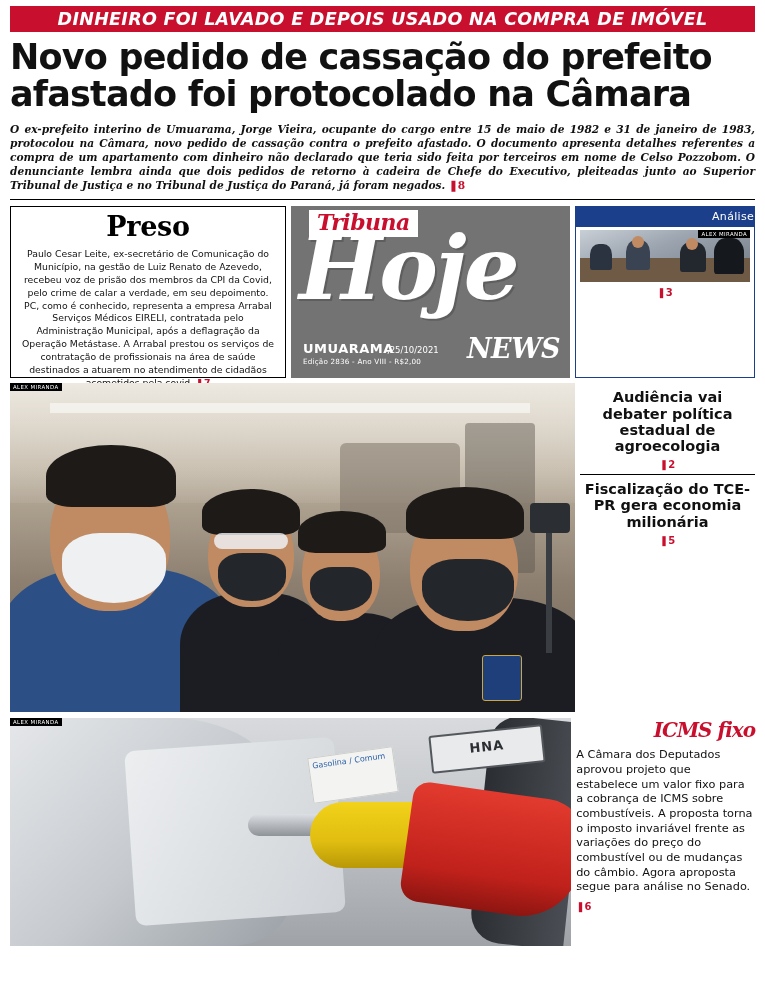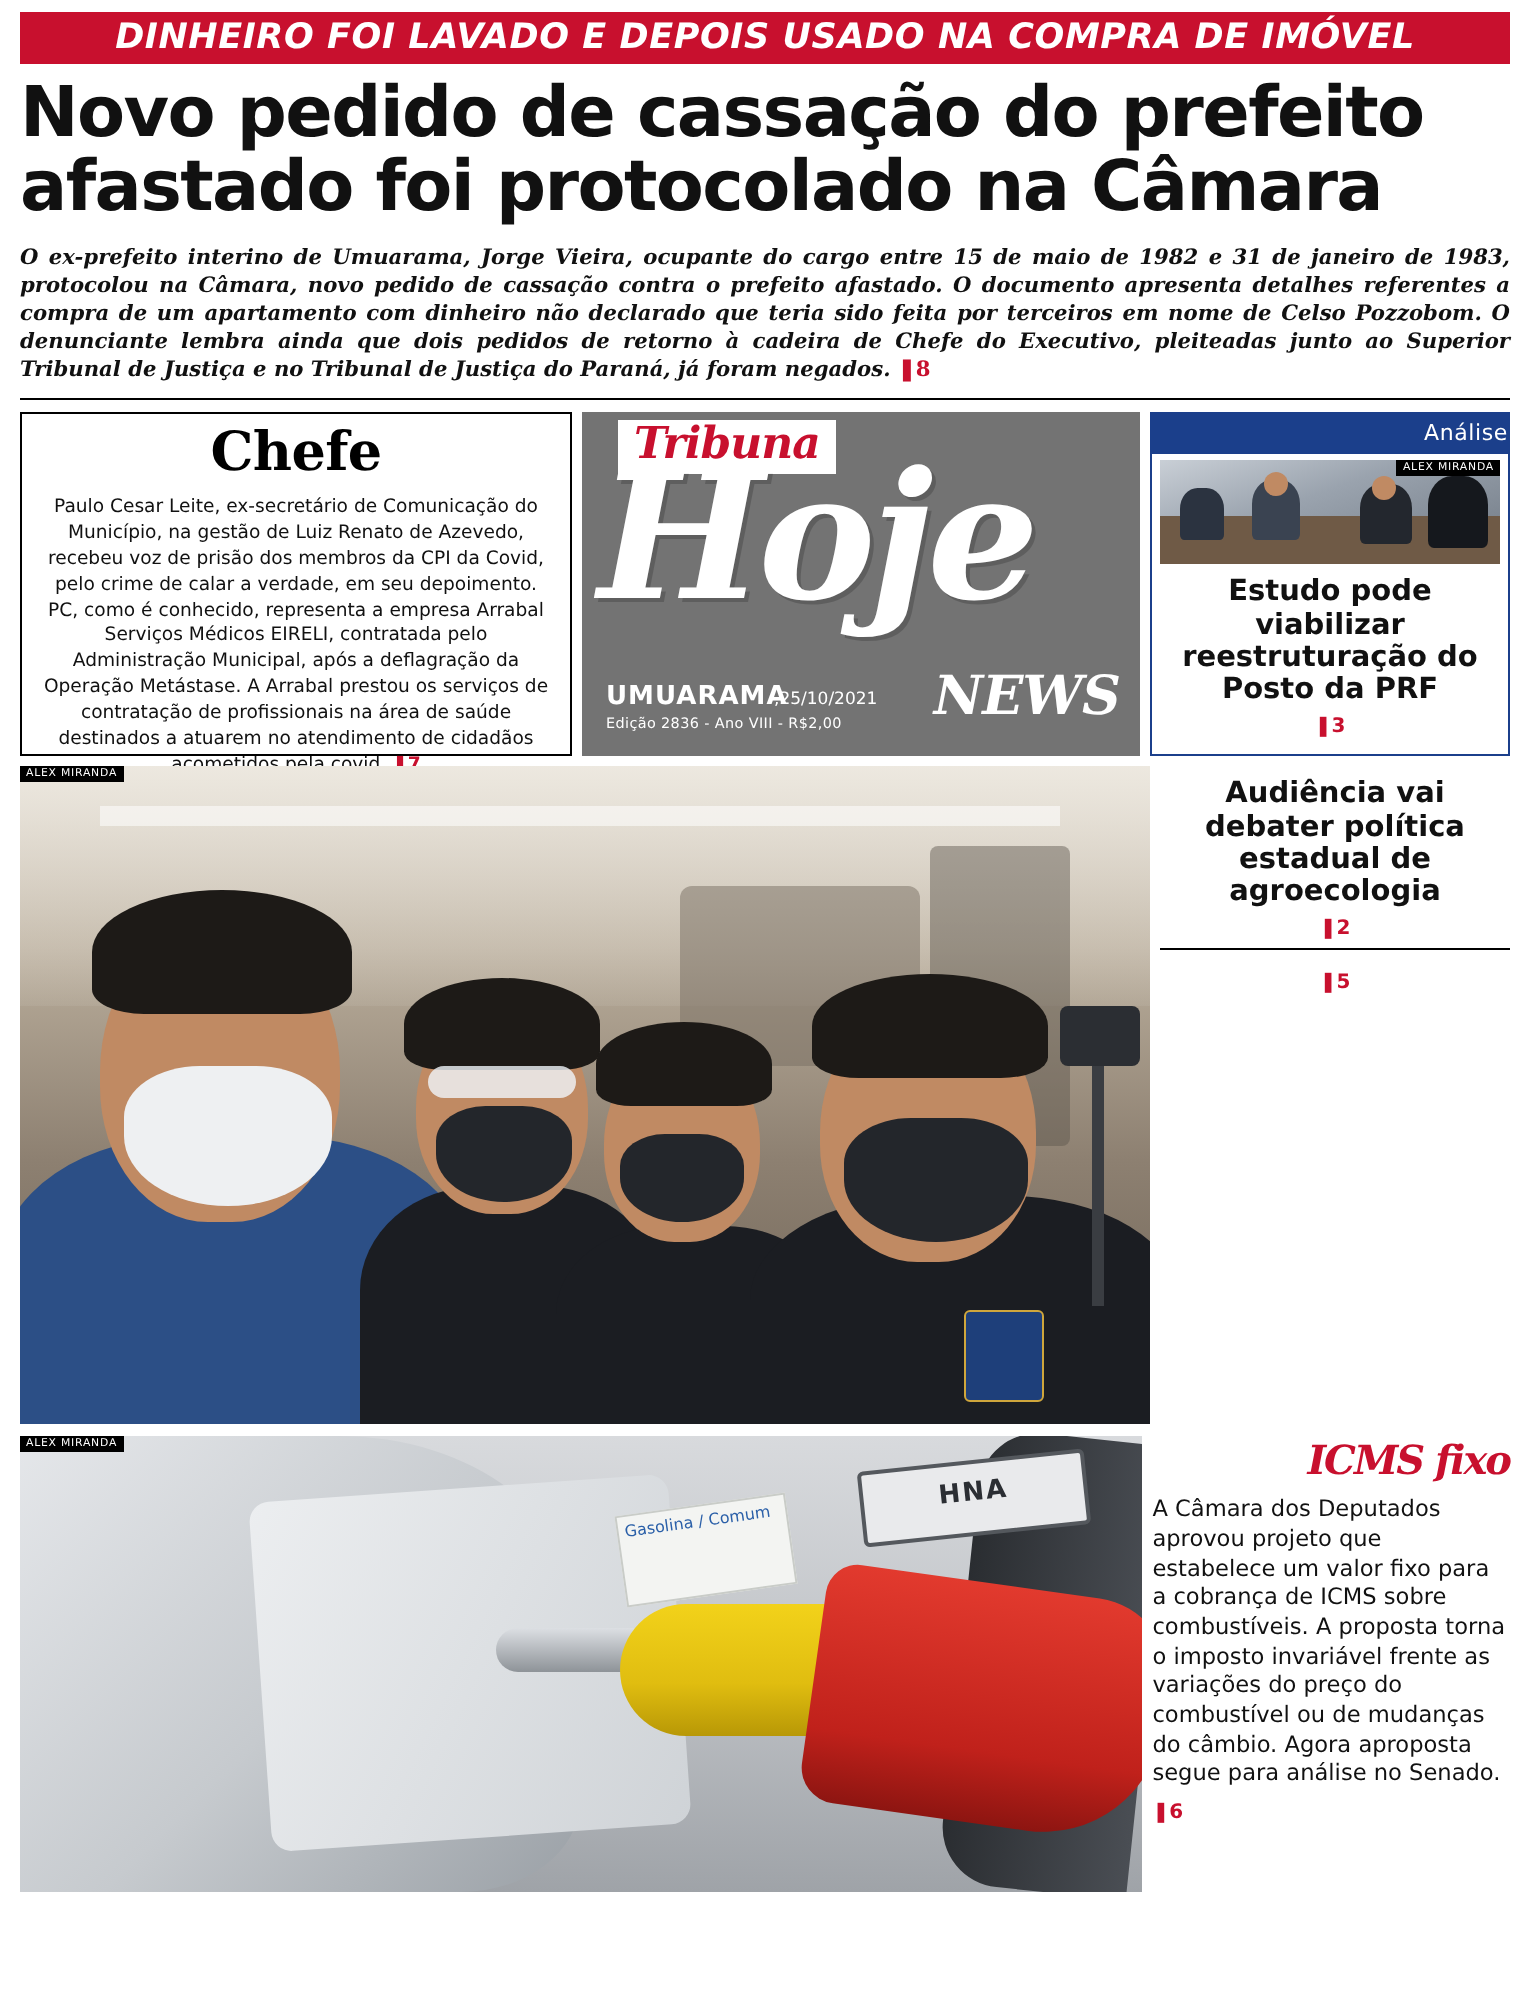--- a/index.html
+++ b/index.html
@@ -401,21 +401,21 @@
   <div class="standfirst">
     <span>O ex-prefeito interino de Umuarama, Jorge Vieira, ocupante do cargo entre 15 de maio de 1982 e 31 de janeiro de 1983, protocolou na Câmara, novo pedido de cassação contra o prefeito afastado. O documento apresenta detalhes referentes a compra de um apartamento com dinheiro não declarado que teria sido feita por terceiros em nome de Celso Pozzobom. O denunciante lembra ainda que dois pedidos de retorno à cadeira de Chefe do Executivo, pleiteadas junto ao Superior Tribunal de Justiça e no Tribunal de Justiça do Paraná, já foram negados.</span>
     <span class="pgnum">❚<span>8</span></span>
   </div>
 
   <hr class="rule">
 
   <div class="cols">
 
     <div class="col-preso">
-      <h2>Chefe</h2>
+      <h2>Preso</h2>
       <p>
         <span>Paulo Cesar Leite, ex-secretário de Comunicação do Município, na gestão de Luiz Renato de Azevedo, recebeu voz de prisão dos membros da CPI da Covid, pelo crime de calar a verdade, em seu depoimento. PC, como é conhecido, representa a empresa Arrabal Serviços Médicos EIRELI, contratada pelo Administração Municipal, após a deflagração da Operação Metástase. A Arrabal prestou os serviços de contratação de profissionais na área de saúde destinados a atuarem no atendimento de cidadãos acometidos pela covid.</span>
         <span class="pgnum">❚<span>7</span></span>
       </p>
     </div>
 
     <div class="masthead">
       <div class="mast-tribuna">Tribuna</div>
       <div class="mast-hoje">Hoje</div>
       <div class="mast-news">NEWS</div>
@@ -429,21 +429,20 @@
       <div class="analise-photo">
         <span class="credit">ALEX MIRANDA</span>
         <div class="ph-layer" style="left:0;top:28px;width:100%;height:24px;background:#6f5a46;"></div>
         <div class="ph-layer" style="left:10px;top:14px;width:22px;height:26px;background:#2b3340;border-radius:40% 40% 10% 10%;"></div>
         <div class="ph-layer" style="left:46px;top:10px;width:24px;height:30px;background:#3a4351;border-radius:40% 40% 10% 10%;"></div>
         <div class="ph-layer" style="left:100px;top:12px;width:26px;height:30px;background:#23272e;border-radius:40% 40% 10% 10%;"></div>
         <div class="ph-layer" style="left:134px;top:8px;width:30px;height:36px;background:#15181d;border-radius:40% 40% 10% 10%;"></div>
         <div class="ph-layer" style="left:52px;top:6px;width:12px;height:12px;background:#c08a63;border-radius:50%;"></div>
         <div class="ph-layer" style="left:106px;top:8px;width:12px;height:12px;background:#c08a63;border-radius:50%;"></div>
       </div>
-      <div class="analise-title">Estudo pode viabilizar reestruturação do Posto da PRF</div>
       <div class="mini-pg">❚<span>3</span></div>
     </div>
   </div>
 
   <div class="body-area">
 
     <div class="left-photo-wrap">
       <div class="main-photo">
         <div class="mp-bg"></div>
         <div class="mp-shelf"></div>
@@ -480,20 +479,21 @@
         <span class="credit">ALEX MIRANDA</span>
       </div>
     </div>
 
     <div class="right-rail">
       <div class="rail-item">
         <div class="rail-title">Audiência vai debater política estadual de agroecologia</div>
         <div class="mini-pg">❚<span>2</span></div>
       </div>
       <div class="rail-item">
+        <div class="rail-title">Fiscalização do TCE-PR gera economia milionária</div>
         <div class="mini-pg">❚<span>5</span></div>
       </div>
     </div>
   </div>
 
   <div class="bottom">
     <div class="bottom-photo">
       <div class="fp-bg"></div>
       <div class="fp-car"></div>
       <div class="fp-flap"></div>

